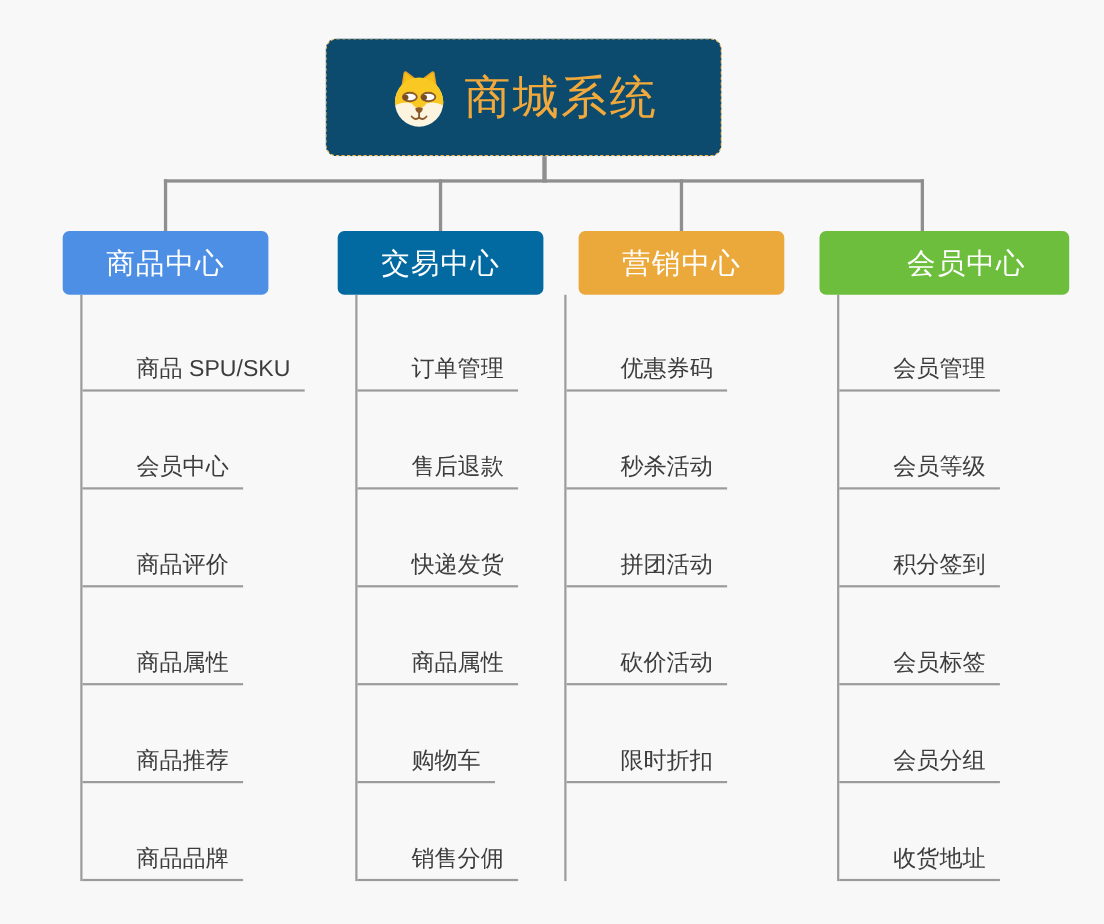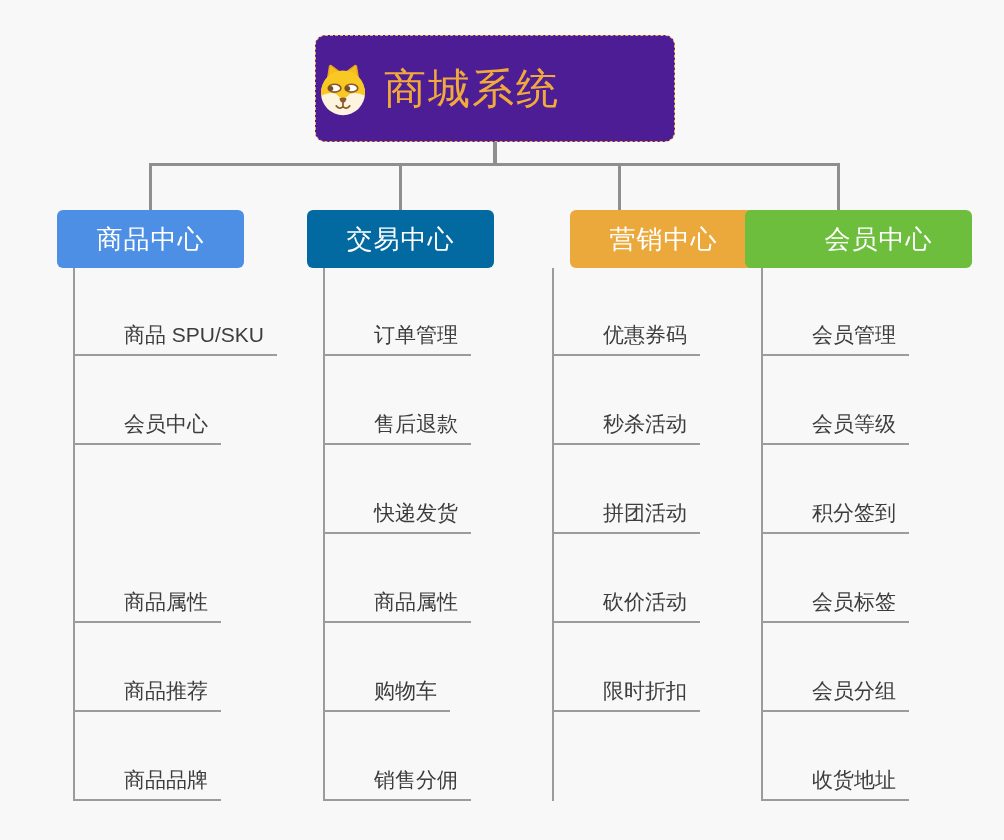--- a/index.html
+++ b/index.html
@@ -13,23 +13,23 @@
 
   
   .conn{position:absolute;background:#8F8F8F;}
   .stem{left:493px;top:142px;width:4px;height:24px;}
   .hbar{left:149px;top:163px;width:691px;height:3px;}
   .drop{top:163px;width:3px;height:47px;}
   .d0{left:149px}.d1{left:399px}.d2{left:618px}.d3{left:837px}
 
   
   .root-node{
-    position:absolute;left:315px;top:35px;width:360px;height:107px;
-    background:#4c1d95;border:1px dashed #F5B44C;border-radius:10px;
-    display:flex;align-items:center;
+    position:absolute;left:296px;top:35px;width:360px;height:107px;
+    background:#0c4a6e;border:1px dashed #F5B44C;border-radius:10px;
+    display:flex;align-items:center;justify-content:center;
     box-sizing:border-box;
   }
   .dog{width:54px;height:54px;display:inline-block;margin-right:14px;flex:0 0 auto;}
   .dog svg{width:54px;height:54px;display:block;}
   .root-title{
     font-size:42px;letter-spacing:2px;line-height:1;
     color:#F2A93B;white-space:nowrap;
   }
 
   
@@ -38,21 +38,21 @@
     border-radius:6px;display:flex;align-items:center;justify-content:center;
     color:#FFFFFF;font-size:26px;letter-spacing:1px;white-space:nowrap;
   }
   .h0{left:57px}.h1{left:307px}.h2{left:526px}.h3{left:745px}
 
   
   .col{
     position:absolute;top:268px;height:533px;width:240px;
     border-left:2px solid #9B9B9B;
   }
-  .c0{left:73px}.c1{left:323px}.c2{left:552px}.c3{left:761px}
+  .c0{left:73px}.c1{left:323px}.c2{left:513px}.c3{left:761px}
   .item{
     position:absolute;left:0;
     width:max-content;height:40px;box-sizing:border-box;
     padding:0 13px 5px 49px;
     border-bottom:2px solid #9B9B9B;
     display:flex;align-items:flex-end;
     font-size:21px;color:#3D3D3D;white-space:nowrap;
   }
   .r0{top:48px}.r1{top:137px}.r2{top:226px}.r3{top:315px}.r4{top:404px}.r5{top:493px}
 </style>
@@ -91,30 +91,31 @@
     </span>
     <span class="root-title" style="color: rgb(242, 169, 59);">商城系统</span>
   </div>
 
   <div class="hdr h0" style="background-color: rgb(77, 143, 228);">
     <span>商品中心</span>
   </div>
   <div class="hdr h1" style="background-color: #0369a1;">
     <span>交易中心</span>
   </div>
-  <div class="hdr h2" style="background-color: rgb(235, 169, 60); margin-left: 44px;">
+  <div class="hdr h2" style="background-color: rgb(235, 169, 60);">
     <span>营销中心</span>
   </div>
   <div class="hdr h3" style="background-color: rgb(108, 190, 60); padding-left: 40px;">
     <span>会员中心</span>
   </div>
 
   <div class="col c0">
     <div class="item r0">商品 SPU/SKU</div>
     <div class="item r1">会员中心</div>
+    <div class="item r2">商品评价</div>
     <div class="item r3">商品属性</div>
     <div class="item r4">商品推荐</div>
     <div class="item r5">商品品牌</div>
   </div>
 
   <div class="col c1">
     <div class="item r0">订单管理</div>
     <div class="item r1">售后退款</div>
     <div class="item r2">快递发货</div>
     <div class="item r3">商品属性</div>

